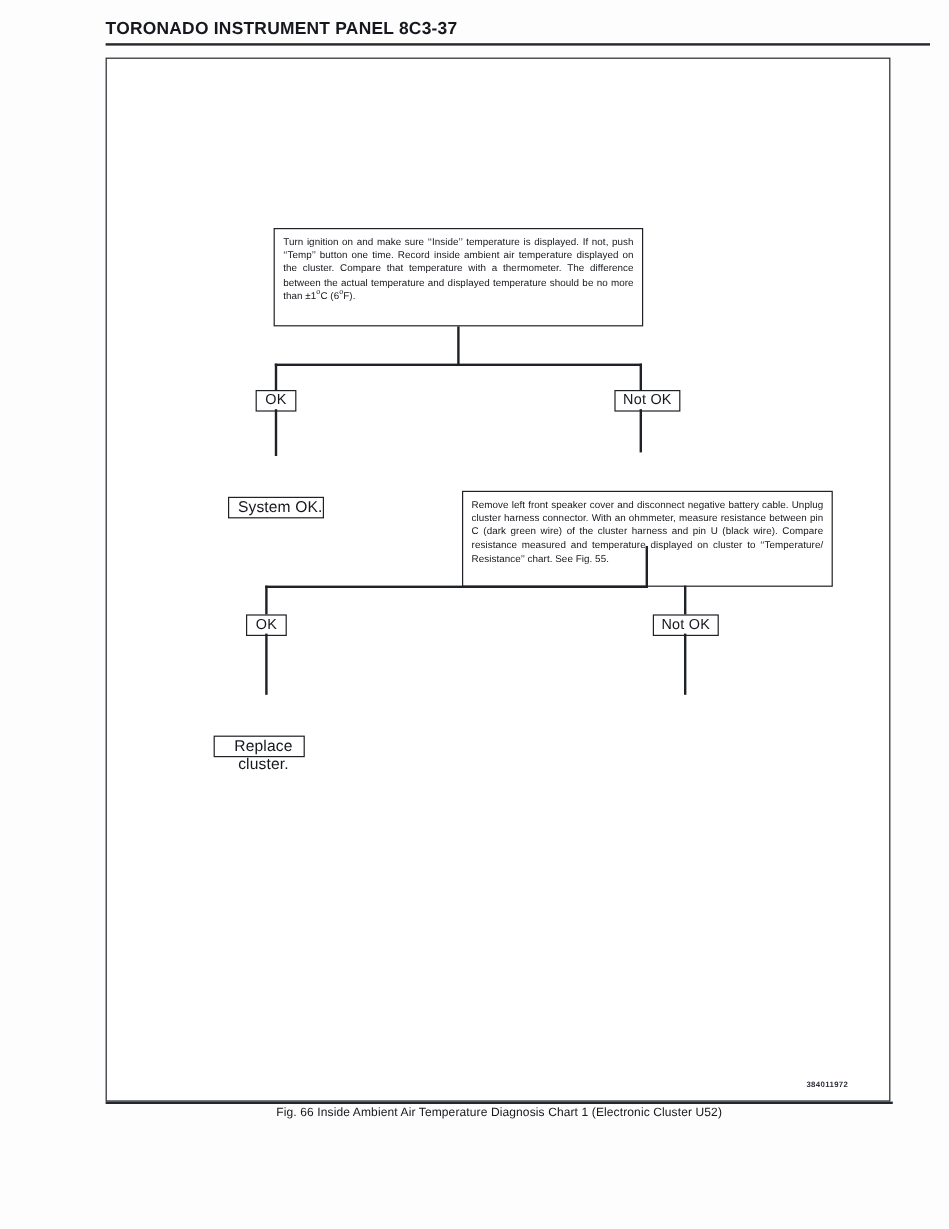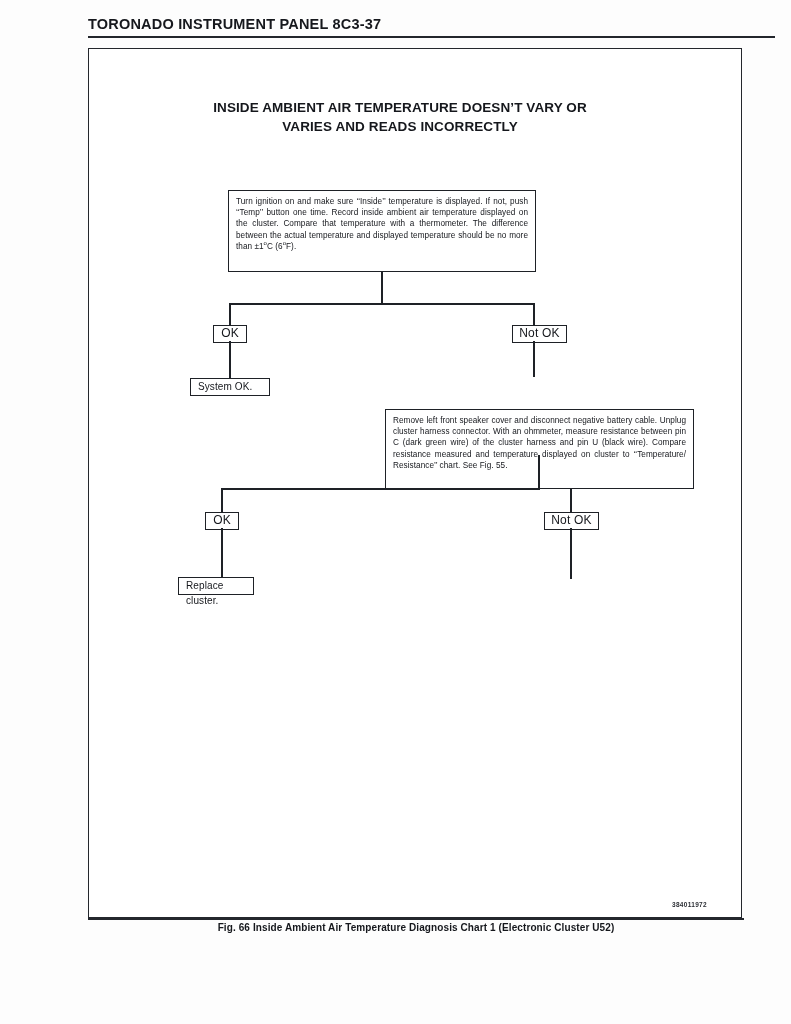--- a/index.html
+++ b/index.html
@@ -92,25 +92,26 @@
     letter-spacing: 0.05px;
   }
   .prose .last-line { text-align: left; }
   .label-node {
     font-size: 12px;
     text-align: center;
     line-height: 15px;
     letter-spacing: 0.2px;
   }
   .term-node {
-    font-size: 10px;
-    text-align: left;
+    font-size: 13px;
+    text-align: center;
     line-height: 15px;
     padding-left: 7px;
     letter-spacing: 0.1px;
+    margin-top: 36px;
   }
   sup.deg {
     font-size: 6px;
     vertical-align: super;
     line-height: 0;
   }
 
   
   #node-start      { left: 228px; top: 190px; width: 308px; height: 82px; }
   #node-ok-1       { left: 213px; top: 325px; width: 34px;  height: 18px; }
@@ -158,40 +159,36 @@
   }
 
   
   #figure-caption {
     position: absolute;
     left: 88px;
     top: 922px;
     width: 656px;
     text-align: center;
     font-size: 10px;
-    font-weight: bold;
+    font-weight: normal;
     letter-spacing: 0.1px;
     color: #15171c;
   }
 </style>
 </head>
 <body>
 
 <div id="page">
 
   <div id="page-header">TORONADO INSTRUMENT PANEL  8C3-37</div>
   <div id="header-rule"></div>
 
   <div id="frame"></div>
   <div id="frame-bottom-accent"></div>
 
-  <div id="chart-title">
-    <span class="title-line">INSIDE AMBIENT AIR TEMPERATURE DOESN’T VARY OR</span>
-    <span class="title-line">VARIES AND READS INCORRECTLY</span>
-  </div>
 
   <div class="node prose" id="node-start">
     <span>Turn ignition on and make sure ‘‘Inside’’ temperature is displayed. If not, push ‘‘Temp’’ button one time. Record inside ambient air temperature displayed on the cluster. Compare that temperature with a thermometer. The difference between the actual temperature and displayed temperature should be no</span>
     <span class="last-line">
       <span>more than ±1</span><sup class="deg">o</sup><span>C (6</span><sup class="deg">o</sup><span>F).</span>
     </span>
   </div>
 
   <div class="conn v" id="c1-stem"></div>
   <div class="conn h" id="c1-bar"></div>

